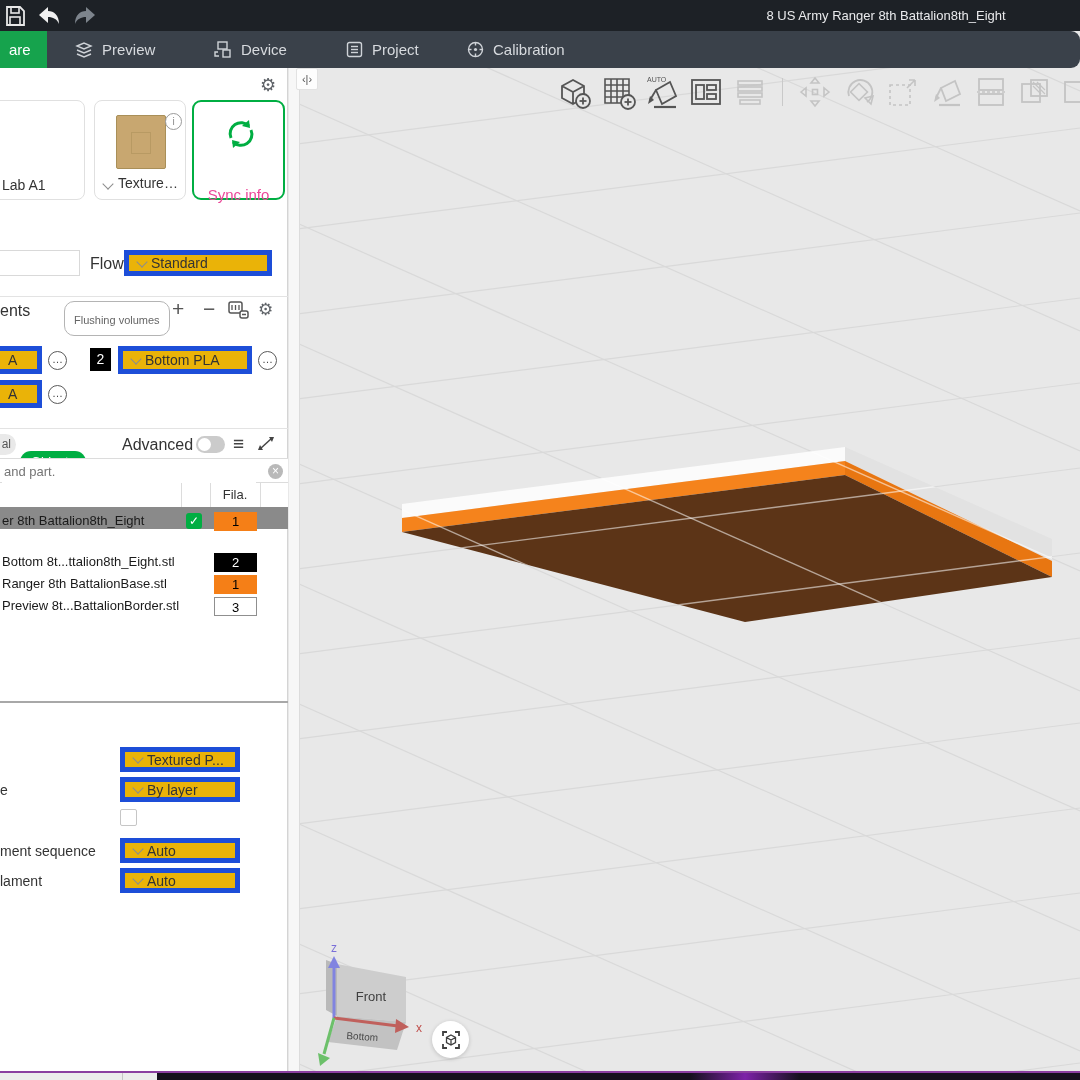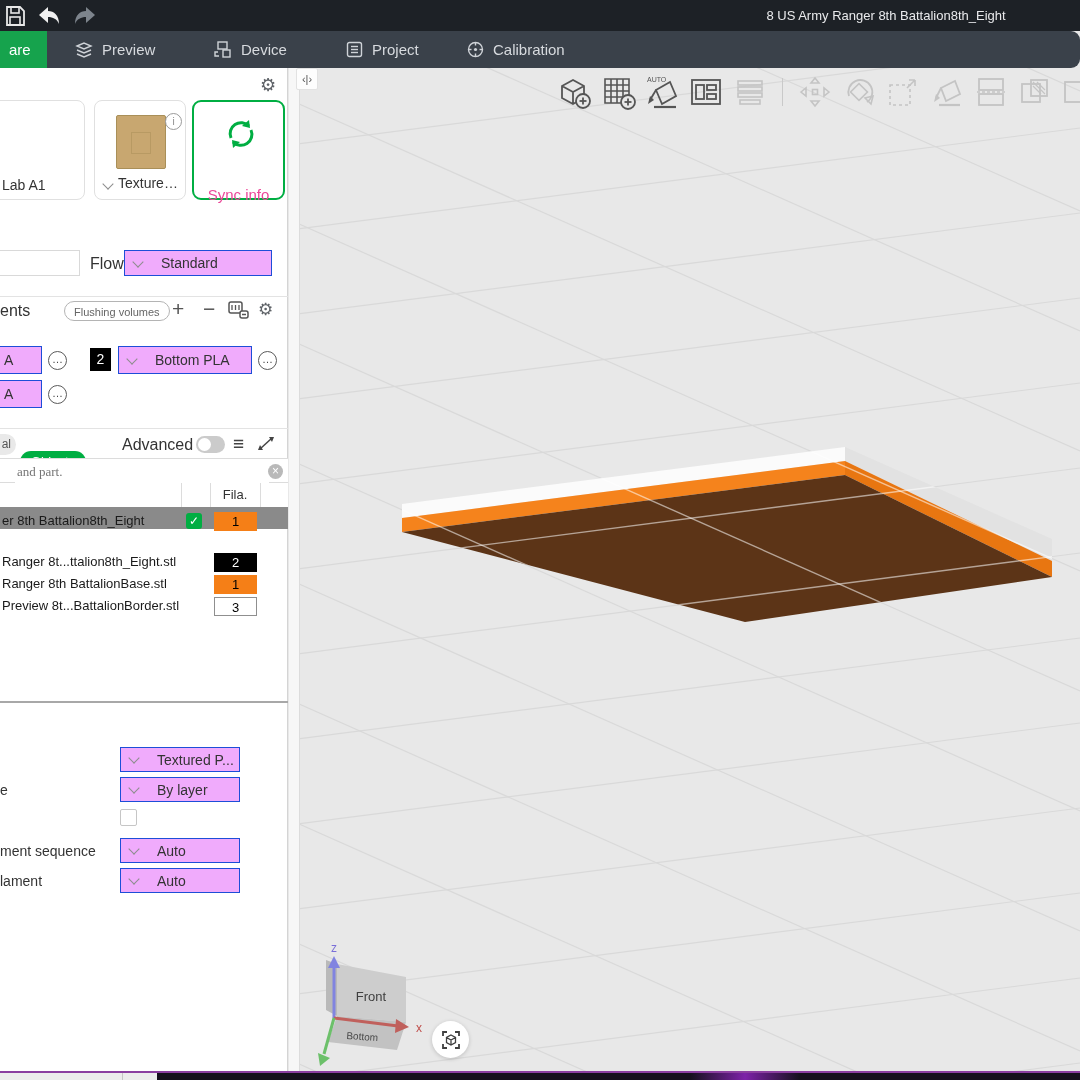--- a/index.html
+++ b/index.html
@@ -24,29 +24,29 @@
   .gear{color:#5f6368;font-size:18px;line-height:18px;}
   .card{border:1px solid #e0e0e0;border-radius:8px;background:#fff;box-sizing:border-box;}
   .card-label{font-size:14px;color:#333;}
   .sync-card{border:2px solid #00ae42;border-radius:9px;background:#fff;box-sizing:border-box;text-align:center;}
   .plate-thumb{background:#c8a770;border:1px solid #a98f58;border-radius:2px;}
   .plate-thumb .inner{position:absolute;left:14px;top:16px;width:18px;height:20px;border:1px solid #b89a63;}
   .info-circ{width:15px;height:15px;border:1px solid #9a9a9a;border-radius:50%;color:#8a8a8a;
              font-size:10px;text-align:center;line-height:15px;background:#fff;}
 
   .inputbox{border:1px solid #d9d9d9;background:#fff;box-sizing:border-box;}
-  .combo{border:1px solid #1d4ed8;background:#f0abfc;box-sizing:border-box;display:flex;align-items:center;gap:19px;padding-left:9px;
+  .combo{border:5px solid #1d4ed8;background:#eab308;box-sizing:border-box;display:flex;align-items:center;gap:5px;padding-left:9px;
          font-size:14px;color:#333;}
   .chev{width:7px;height:7px;border-left:1.5px solid #8d8d8d;border-bottom:1.5px solid #8d8d8d;
         transform:rotate(-45deg);flex:0 0 auto;margin-top:-3px;}
   .lbl{font-size:16px;color:#333;}
   .divider{height:1px;background:#e3e3e3;width:288px;left:0;}
 
-  .pill-btn{border:1px solid #b4b4b4;border-radius:10px;height:20px;line-height:20px;
-            font-size:11px;color:#666;padding:0 9px;background:#fff;box-sizing:border-box;}
+  .pill-btn{border:1px solid #b4b4b4;border-radius:10px;height:35px;line-height:20px;
+            font-size:11px;color:#666;padding:8px 9px;background:#fff;box-sizing:border-box;}
   .pm{font-size:21px;color:#555;line-height:20px;}
   .ellipsis-circ{width:19px;height:19px;border:1.6px solid #5a5a5a;border-radius:50%;color:#444;
                  font-size:11px;text-align:center;line-height:15px;background:#fff;box-sizing:border-box;}
   .slot-badge{width:21px;height:23px;background:#000;color:#fff;font-size:14px;text-align:center;line-height:23px;}
 
   .pill-gray{background:#e9e9e9;border-radius:11px;color:#555;font-size:12px;}
   .pill-green{background:#00ae42;border-radius:11px;color:#fff;font-size:13px;height:22px;line-height:22px;padding:0 11px;}
   .toggle{width:29px;height:17px;border-radius:9px;background:#cbcbcb;}
   .toggle .knob{position:absolute;left:2px;top:2px;width:13px;height:13px;border-radius:50%;background:#fff;}
   .list-ic{font-size:19px;color:#444;line-height:19px;}
@@ -222,40 +222,40 @@
       <div class="knob"></div>
     </div>
     <span class="abs list-ic" style="left:233px;top:366px">≡</span>
     <svg class="abs" style="left:257px;top:367px" width="18" height="17" viewBox="0 0 18 17">
       <line x1="3" y1="14" x2="15" y2="3" stroke="#444" stroke-width="1.5"></line>
       <path d="M12 2 L17 2 L15 7 Z" fill="#444"></path>
       <path d="M6 15 L1 15 L3 10 Z" fill="#444"></path>
     </svg>
 
     <div class="abs searchrow">
-      <input style="margin-left: 15px; margin-top: 1px; font-family: Liberation Serif, serif;" placeholder="and part.">
+      <input style="margin-left: 2px; margin-top: 1px;" placeholder="and part.">
       <div class="abs clear-circ" style="left:268px;top:5px">×</div>
     </div>
 
     <div class="abs tblhead" style="left:0;top:415px;width:288px;height:24px">
       <div class="abs vline" style="left:181px;top:0;height:24px"></div>
       <div class="abs vline" style="left:210px;top:0;height:24px"></div>
       <div class="abs vline" style="left:260px;top:0;height:24px"></div>
       <span class="abs colhdr" style="left:210px;top:4px;width:50px;text-align:center">Fila.</span>
     </div>
 
     <div class="abs grayband" style="left:0;top:439px;width:288px;height:22px"></div>
 
     <div class="abs objrow" style="left:0;top:442px;width:288px">
       <span class="abs" style="left:2px">er 8th Battalion8th_Eight</span>
       <div class="abs chk" style="left:186px;top:3px">✓</div>
       <div class="abs fila orange" style="left:214px;top:1.5px">1</div>
     </div>
     <div class="abs objrow" style="left:0;top:483px;width:288px">
-      <span class="abs" style="left:2px">Ranger 8t...ttalion8th_Eight.stl</span>
+      <span class="abs" style="left:2px">Bottom 8t...ttalion8th_Eight.stl</span>
       <div class="abs fila black" style="left:214px;top:1.5px">2</div>
     </div>
     <div class="abs objrow" style="left:0;top:505px;width:288px">
       <span class="abs" style="left:2px">Ranger 8th BattalionBase.stl</span>
       <div class="abs fila orange" style="left:214px;top:1.5px">1</div>
     </div>
     <div class="abs objrow" style="left:0;top:527px;width:288px">
       <span class="abs" style="left:2px">Preview 8t...BattalionBorder.stl</span>
       <div class="abs fila white" style="left:214px;top:1.5px">3</div>
     </div>

